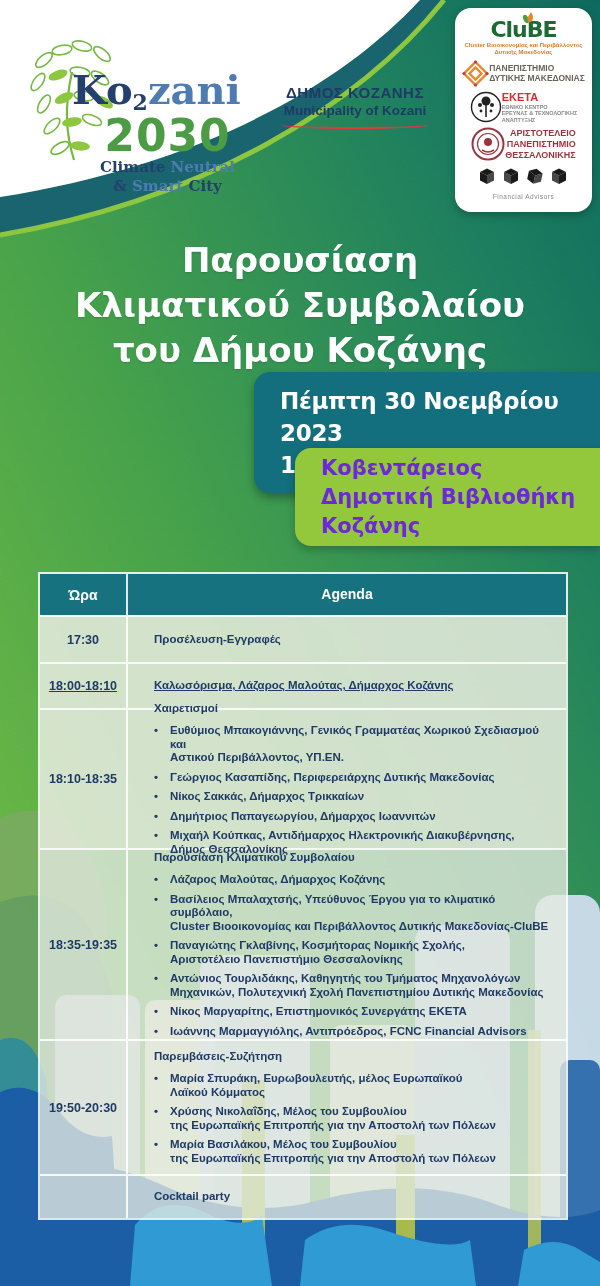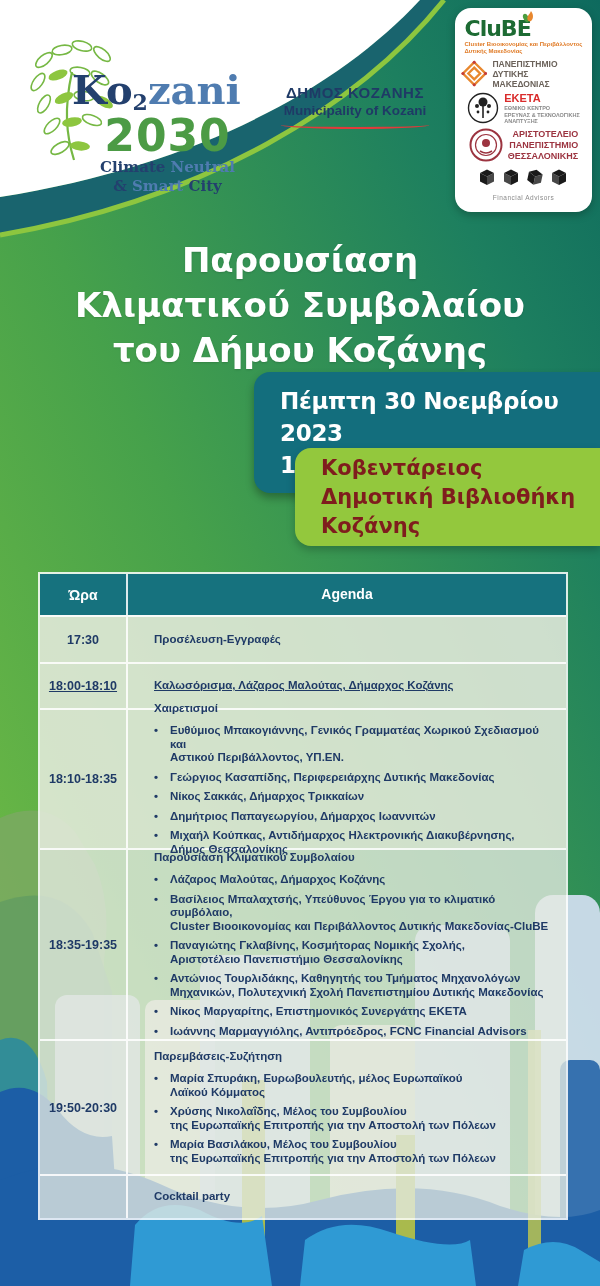--- a/index.html
+++ b/index.html
@@ -7,22 +7,22 @@
   .poster{position:relative;width:600px;height:1286px;overflow:hidden;
           font-family:"Liberation Sans",sans-serif;margin:0 auto;}
   .abs{position:absolute;}
   .display{font-family:"DejaVu Sans",sans-serif;}
 
   
   .logo-panel{position:absolute;left:455px;top:8px;width:137px;height:204px;
       background:#fff;border-radius:16px;box-shadow:0 3px 8px rgba(0,0,0,.25);
       display:flex;flex-direction:column;align-items:center;justify-content:space-evenly;
       padding:8px 6px;z-index:3;}
-  .partner{display:flex;align-items:center;gap:5px;}
-  .clube-wrap{position:relative;}
+  .partner{display:flex;align-items:center;}
+  .clube-wrap{position:relative;text-align:center;}
   .clube-name{font-family:"DejaVu Sans",sans-serif;font-weight:bold;font-size:22px;
       color:#1d6b33;letter-spacing:-1px;line-height:20px;}
   .clube-sub{font-size:6px;color:#e07b27;font-weight:bold;white-space:pre-line;line-height:7px;margin-top:2px;}
   .clube-flame{position:absolute;top:-9px;left:57px;}
   .partner-text-gray{font-size:8.5px;font-weight:bold;color:#6b625a;white-space:pre-line;line-height:10px;text-align:left;}
   .eketa-name{font-size:11px;font-weight:bold;color:#d92b2b;}
   .eketa-sub{font-size:5.5px;color:#8a8a8a;white-space:pre-line;line-height:6.5px;margin-top:1px;font-weight:bold;}
   .auth-text{font-size:9px;font-weight:bold;color:#9c3440;white-space:pre-line;line-height:11px;text-align:right;}
   .fcnc-wrap{text-align:center;}
   .fcnc-sub{font-size:6.5px;color:#8a8a8a;margin-top:2px;letter-spacing:.5px;}
@@ -44,21 +44,21 @@
   
   .main-title{position:absolute;left:0;top:238px;width:600px;text-align:center;z-index:2;
       color:#fff;font-weight:bold;font-size:34px;line-height:45px;white-space:pre-line;
       text-shadow:0 1px 2px rgba(0,0,0,.15);}
   .date-box{position:absolute;left:254px;top:372px;width:362px;height:121px;z-index:2;
       background:#136e7d;border-radius:16px 0 0 16px;color:#fff;
       box-shadow:0 5px 9px rgba(0,0,0,.3);
       display:flex;flex-direction:column;justify-content:center;padding-left:26px;}
   .date-line{font-size:23px;font-weight:bold;line-height:32px;letter-spacing:-.3px;}
   .venue-box{position:absolute;left:295px;top:448px;width:305px;height:98px;z-index:3;
-      background:#93c83d;border-radius:16px 0 0 16px;color:#7f1d1d;
+      background:#93c83d;border-radius:16px 0 0 16px;color:#6d28d9;
       box-shadow:0 4px 8px rgba(0,0,0,.22);
       display:flex;align-items:center;padding-left:26px;}
   .venue-text{font-size:21px;font-weight:bold;line-height:29px;white-space:pre-line;}
 
   
   .agenda-table{position:absolute;left:38px;top:572px;width:530px;z-index:2;
       border:2px solid rgba(255,255,255,.85);color:#1f3a66;}
   .agenda-hrow{display:flex;height:41px;background:#16727e;color:#fff;font-weight:bold;font-size:14px;}
   .agenda-row{display:flex;border-top:2px solid rgba(255,255,255,.85);background:rgba(229,235,221,.88);}
   .agenda-row.translucent{background:rgba(230,234,227,.78);}

